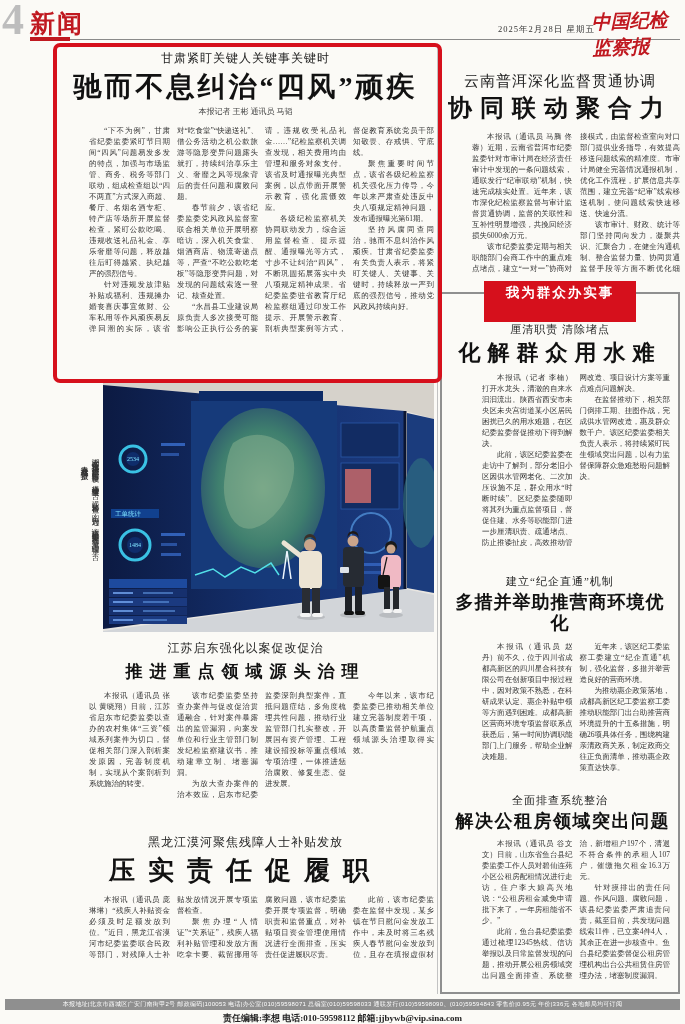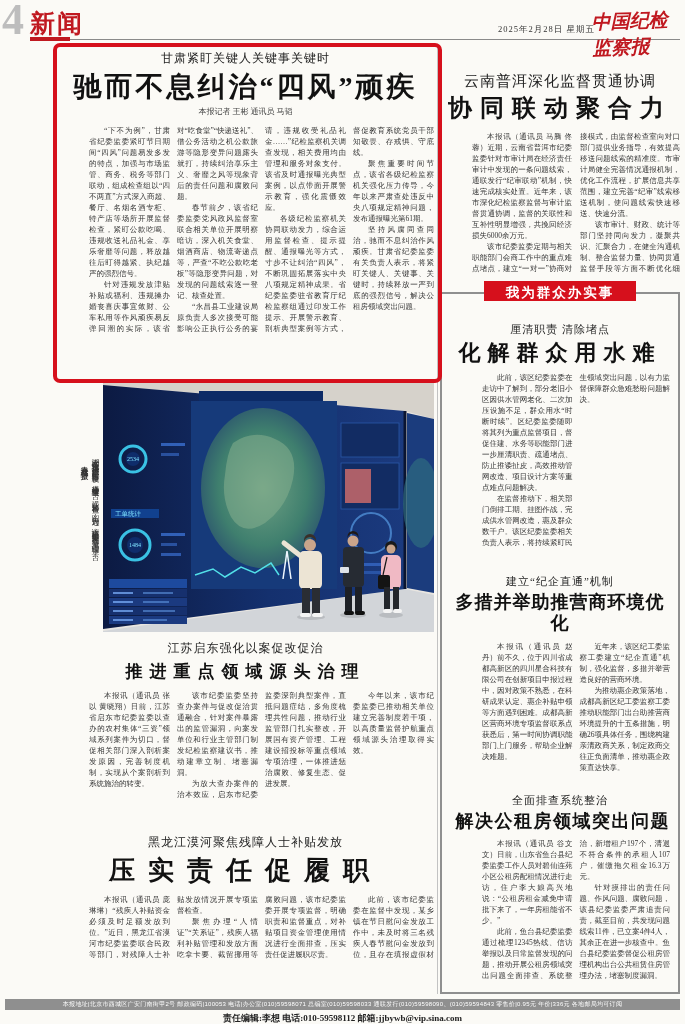--- a/index.html
+++ b/index.html
@@ -36,21 +36,21 @@
   .art-hlj{left:57px;top:834px;width:377px;height:160px;}
   .art-hlj .headline{font-size:26px;letter-spacing:13px;margin-top:5px;}
   .art-hlj .bodytext{column-count:4;column-gap:7px;height:76px;margin-top:8px;}
   
   .vdiv{left:437px;top:46px;width:1px;height:948px;background:#c2c2c2;}
   .art-yunnan{left:440px;top:72px;width:240px;height:216px;}
   .art-yunnan .kicker{font-size:15px;text-align:center;}
   .art-yunnan .headline{font-size:24px;letter-spacing:8px;margin-top:4px;}
   .art-yunnan .bodytext{column-count:2;column-gap:8px;height:152px;margin-top:8px;}
   .feature-box{left:440px;top:292px;width:240px;height:702px;border:2px solid #8f8f8f;box-sizing:border-box;}
-  .banner{position:absolute;left:50%;top:-13px;transform:translateX(-50%);width:152px;height:20px;
+  .banner{position:absolute;left:50%;top:-13px;transform:translateX(-50%);width:152px;height:41px;
           background:#d6101c;color:#fff;font-size:13.5px;font-weight:bold;letter-spacing:2px;
           text-align:center;line-height:24px;}
   .box-item{padding:0 8px;}
   .box-item .kicker{font-size:11px;}
   .bi-a{margin-top:28px;} .bi-a .headline{font-size:22px;letter-spacing:7px;margin-top:3px;}
   .bi-a .bodytext{column-count:2;column-gap:7px;height:180px;margin-top:7px;}
   .bi-b{margin-top:22px;} .bi-b .headline{font-size:18px;letter-spacing:1px;margin-top:3px;}
   .bi-b .bodytext{column-count:2;column-gap:7px;height:132px;margin-top:7px;}
   .bi-c{margin-top:20px;} .bi-c .headline{font-size:18px;letter-spacing:1.5px;margin-top:3px;text-align:right;}
   .bi-c .bodytext{column-count:2;column-gap:7px;height:150px;margin-top:7px;}
@@ -74,21 +74,21 @@
   <div class="kicker">甘肃紧盯关键人关键事关键时</div>
   <div class="headline">驰而不息纠治“四风”顽疾</div>
   <div class="byline">本报记者 王彬 通讯员 马韬</div>
   <div class="bodytext">
       <p>“下不为例”，甘肃省纪委监委紧盯节日期间“四风”问题易发多发的特点，加强与市场监管、商务、税务等部门联动，组成检查组以“四不两直”方式深入商超、餐厅、名烟名酒专柜、特产店等场所开展监督检查，紧盯公款吃喝、违规收送礼品礼金、享乐奢靡等问题，释放越往后盯得越紧、执纪越严的强烈信号。</p>
       <p>针对违规发放津贴补贴或福利、违规操办婚丧喜庆事宜敛财、公车私用等作风顽疾易反弹回潮的实际，该省对“吃食堂”“快递送礼”、借公务活动之机公款旅游等隐形变异问题露头就打，持续纠治享乐主义、奢靡之风等现象背后的责任问题和腐败问题。</p>
       <p>春节前夕，该省纪委监委党风政风监督室联合相关单位开展明察暗访，深入机关食堂、烟酒商店、物流寄递点等，严查“不吃公款吃老板”等隐形变异问题，对发现的问题线索逐一登记、核查处置。</p>
       <p>“永昌县工业建设局原负责人多次接受可能影响公正执行公务的宴请，违规收受礼品礼金……”纪检监察机关调查发现，相关费用均由管理和服务对象支付。该省及时通报曝光典型案例，以点带面开展警示教育，强化震慑效应。</p>
       <p>各级纪检监察机关协同联动发力，综合运用监督检查、提示提醒、通报曝光等方式，寸步不让纠治“四风”，不断巩固拓展落实中央八项规定精神成果。省纪委监委驻省教育厅纪检监察组通过印发工作提示、开展警示教育、剖析典型案例等方式，督促教育系统党员干部知敬畏、存戒惧、守底线。</p>
       <p>聚焦重要时间节点，该省各级纪检监察机关强化压力传导，今年以来严肃查处违反中央八项规定精神问题，发布通报曝光第61期。</p>
-      <p>坚持风腐同查同治，驰而不息纠治作风顽疾。甘肃省纪委监委有关负责人表示，将紧盯关键人、关键事、关键时，持续释放一严到底的强烈信号，解决公租房领域突出问题。</p>
+      <p>坚持风腐同查同治，驰而不息纠治作风顽疾。甘肃省纪委监委有关负责人表示，将紧盯关键人、关键事、关键时，持续释放一严到底的强烈信号，推动党风政风持续向好。</p>
     </div>
 </div>
 <div class="abs highlight"></div>
 
 <div class="abs photo-caption">
   <span>湖南省怀化市加快推进数字纪检监察建设，搭建智慧管理平台，强化监督检查。图为近日，该市纪检监察干部在查看“青山管理”平台。</span>
   <span class="photo-credit">袁海成 摄</span>
 </div>
 
 <div class="abs photo-frame">
@@ -234,20 +234,21 @@
     </div>
 </div>
 
 <div class="abs feature-box">
   <div class="banner">我为群众办实事</div>
 
   <div class="box-item bi-a">
     <div class="kicker">厘清职责 清除堵点</div>
     <div class="headline">化解群众用水难</div>
     <div class="bodytext">
+        <p>本报讯（记者 李楠）打开水龙头，清澈的自来水汩汩流出。陕西省西安市未央区未央宫街道某小区居民困扰已久的用水难题，在区纪委监委督促推动下得到解决。</p>
         <p>此前，该区纪委监委在走访中了解到，部分老旧小区因供水管网老化、二次加压设施不足，群众用水“时断时续”。区纪委监委随即将其列为重点监督项目，督促住建、水务等职能部门进一步厘清职责、疏通堵点、防止推诿扯皮，高效推动管网改造、项目设计方案等重点难点问题解决。</p>
         <p>在监督推动下，相关部门倒排工期、挂图作战，完成供水管网改造，惠及群众数千户。该区纪委监委相关负责人表示，将持续紧盯民生领域突出问题，以有力监督保障群众急难愁盼问题解决。</p>
       </div>
   </div>
 
   <div class="box-item bi-b">
     <div class="kicker">建立“纪企直通”机制</div>
     <div class="headline">多措并举助推营商环境优化</div>
     <div class="bodytext">
         <p>本报讯（通讯员 赵丹）前不久，位于四川省成都高新区的四川星合科技有限公司在创新项目申报过程中，因对政策不熟悉，在科研成果认定、惠企补贴申领等方面遇到困难。成都高新区营商环境专项监督联系点获悉后，第一时间协调职能部门上门服务，帮助企业解决难题。</p>

